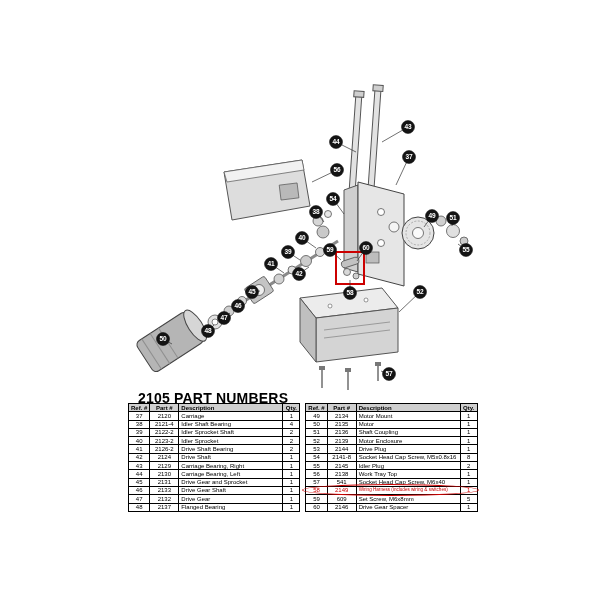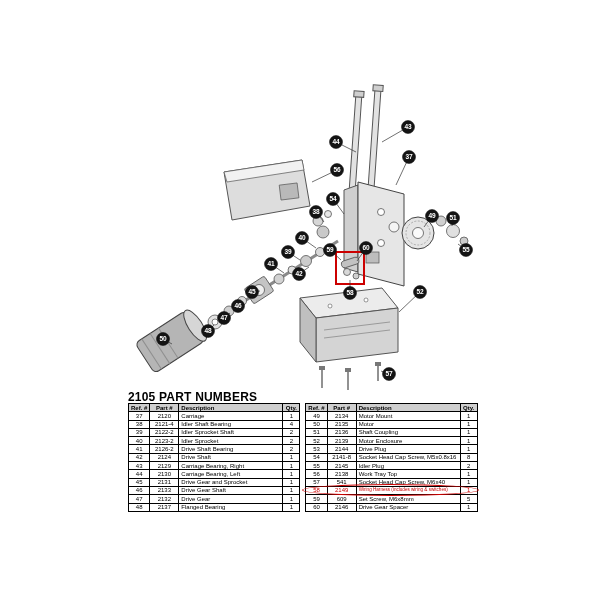--- a/index.html
+++ b/index.html
@@ -15,22 +15,22 @@
   #diagram { position: absolute; left: 0; top: 0; }
 
   .balloon { fill: #141414; stroke: #000; stroke-width: 0.5; }
   .balloon-label {
     fill: #ffffff; font-size: 6.5px; font-weight: bold;
     text-anchor: middle; font-family: "Liberation Sans", sans-serif;
   }
   .leader { stroke: #333; stroke-width: 0.7; }
 
   #title {
-    position: absolute; left: 128px; top: 390px;
-    font-size: 12px; font-weight: bold; letter-spacing: 0.2px;
+    position: absolute; left: 138px; top: 390px;
+    font-size: 14px; font-weight: bold; letter-spacing: 0.2px;
   }
   #tables {
     position: absolute; left: 128px; top: 403px;
     display: flex; gap: 5px; align-items: flex-start;
   }
   .table-wrap { position: relative; }
   table { border-collapse: collapse; table-layout: fixed; }
   th, td {
     border: 1px solid #000;
     font-size: 6px; line-height: 1.05;

